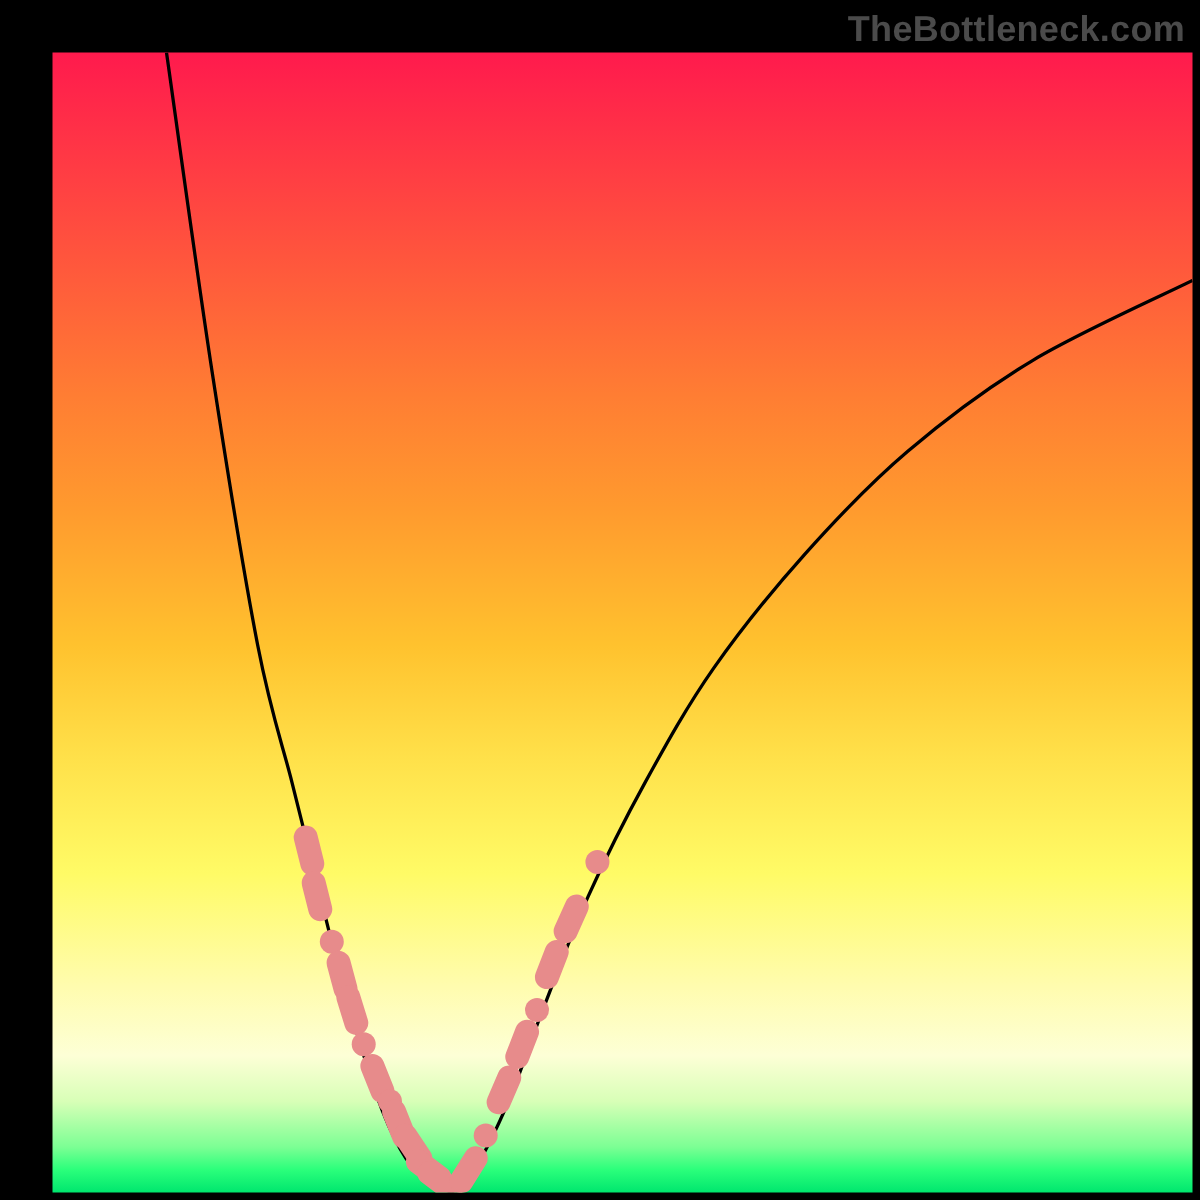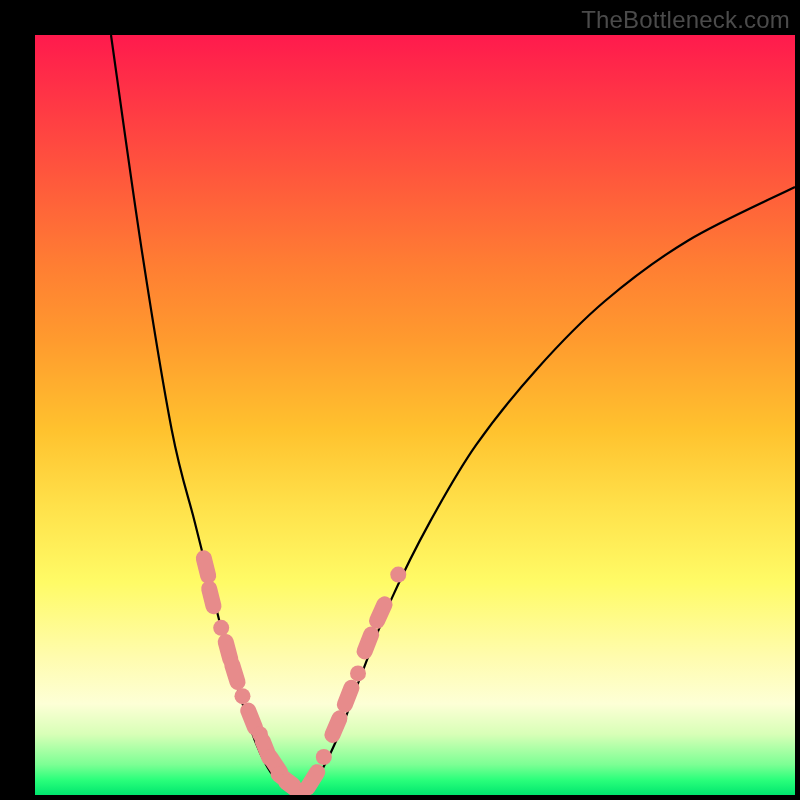--- a/index.html
+++ b/index.html
@@ -39,21 +39,21 @@
       #2bff7b 98%,
       #00e66e 100%
     );
   }
   .watermark {
     position: absolute;
     top: 6px;
     right: 10px;
     color: #4b4b4b;
     font-size: 24px;
-    font-weight: 400;
+    font-weight: 700;
     letter-spacing: 0.2px;
     user-select: none;
   }
   svg {
     position: absolute;
     left: 0;
     top: 0;
   }
   .curve {
     fill: none;

